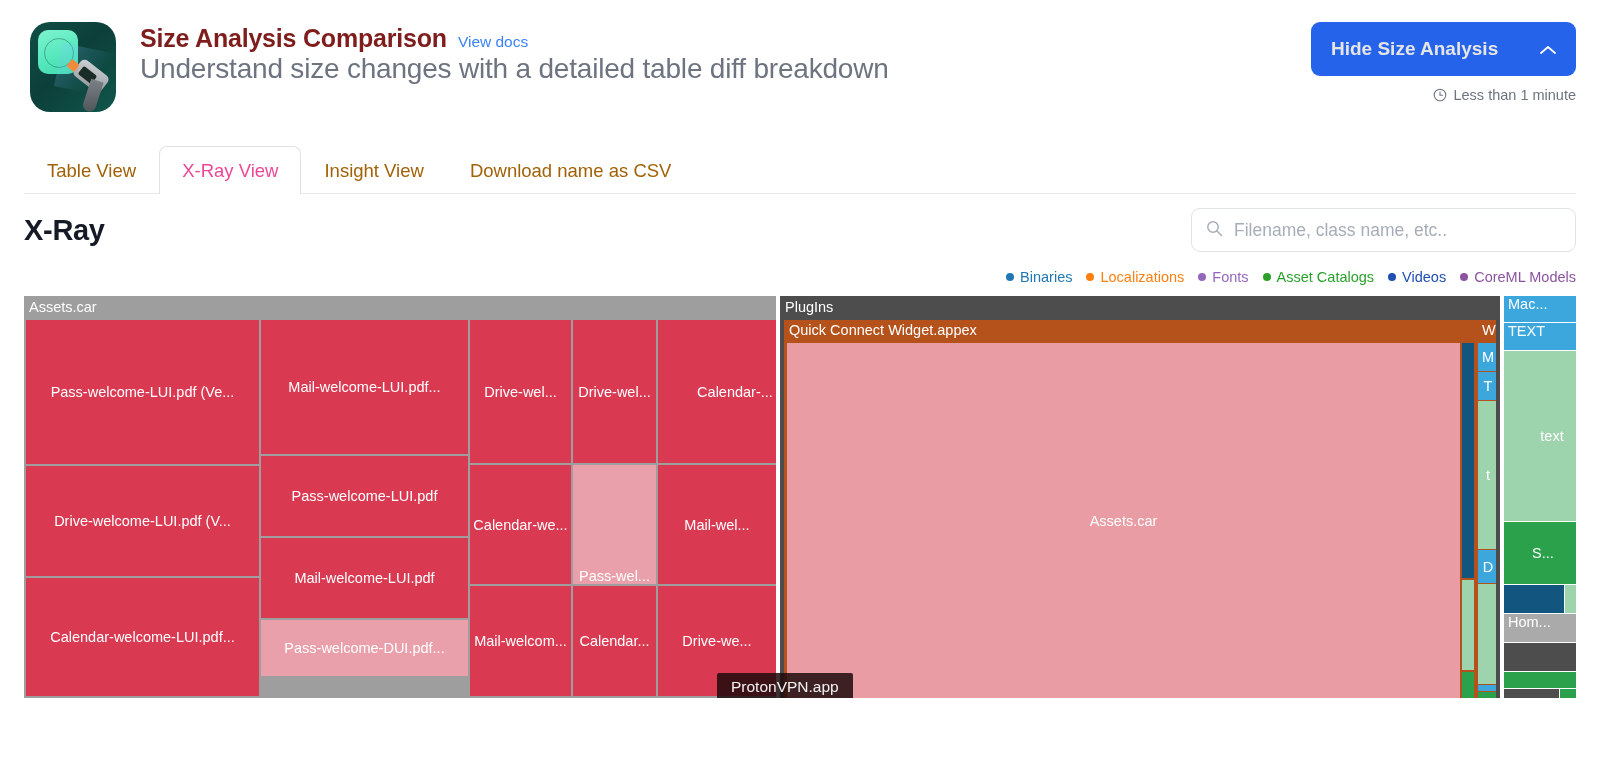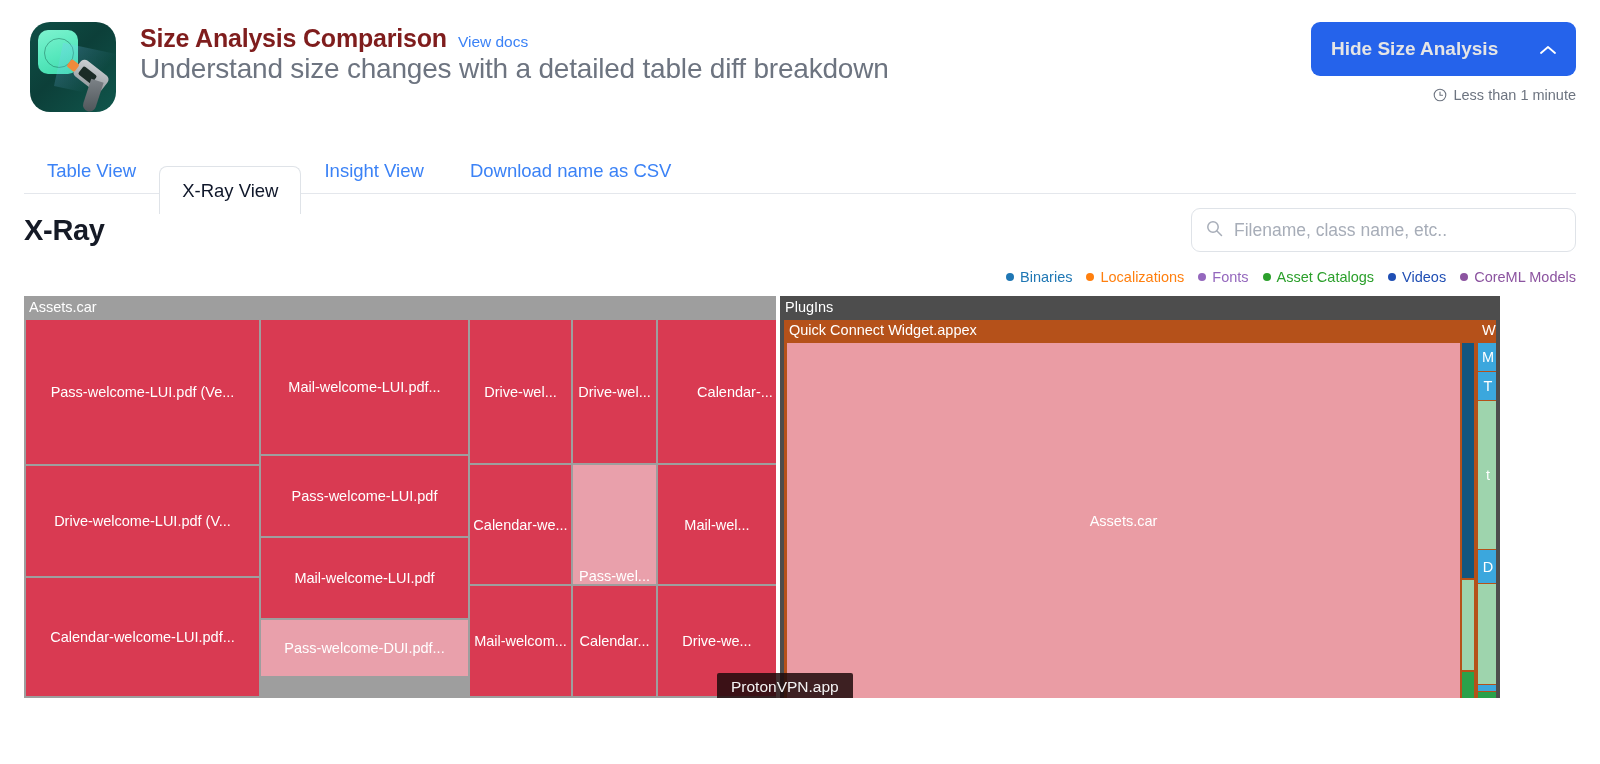--- a/index.html
+++ b/index.html
@@ -103,30 +103,29 @@
   
   .tabs-wrap {
     position: relative;
     margin: 16px 24px 0 24px;
     height: 48px;
   }
   .tabs { display: flex; align-items: stretch; height: 48px; position: relative; z-index: 2; }
   .tab {
     padding: 0 22px; height: 48px;
     display: flex; align-items: center;
-    font-size: 18.5px; color: #3b82f6;
+    font-size: 18.5px; color: #a16207;
     cursor: pointer; background: transparent;
     border: 1px solid transparent; border-bottom: none;
     border-radius: 8px 8px 0 0;
   }
   .tab.active {
-    color: #0f172a; background: #fff;
+    color: #ec4899; background: #fff;
     border-color: #dfe3e8;
     position: relative;
-    margin-top: 20px;
   }
   .tab.active:after {
     content: ""; position: absolute; left: 0; right: 0; bottom: -1px;
     height: 2px; background: #fff;
   }
   .tabs-underline {
     position: absolute; left: 0; right: 0; bottom: 0;
     height: 1px; background: #e4e7ec; z-index: 1;
   }
 
@@ -383,14 +382,37 @@
           <span>t</span>
         </div>
         <div class="tile" style="left: 694px; top: 230px; width: 20px; height: 33px; background: rgb(59, 167, 221);">
           <span>D</span>
         </div>
         <div class="tile" style="left: 694px; top: 264px; width: 20px; height: 100px; background: rgb(158, 212, 173);"></div>
         <div class="tile" style="left: 694px; top: 365px; width: 20px; height: 6px; background: rgb(59, 167, 221);"></div>
         <div class="tile" style="left: 694px; top: 372px; width: 20px; height: 6px; background: rgb(42, 161, 74);"></div>
       </div>
     </div>
+    <div class="grp" style="left: 1480px; top: 0px; width: 96px; height: 402px; background: transparent;">
+      <div class="tile lbl-left" style="left: 0px; top: 0px; width: 96px; height: 26px; background: rgb(59, 167, 221);">
+        <span>Mac...</span>
+      </div>
+      <div class="tile lbl-left" style="left: 0px; top: 27px; width: 96px; height: 27px; background: rgb(59, 167, 221);">
+        <span>TEXT</span>
+      </div>
+      <div class="tile" style="left: 0px; top: 55px; width: 96px; height: 170px; background: rgb(158, 212, 173);">
+        <span>text</span>
+      </div>
+      <div class="tile" style="left: 0px; top: 226px; width: 78px; height: 62px; background: rgb(42, 161, 74);">
+        <span>S...</span>
+      </div>
+      <div class="tile" style="left: 0px; top: 289px; width: 60px; height: 28px; background: rgb(18, 86, 127);"></div>
+      <div class="tile" style="left: 61px; top: 289px; width: 35px; height: 28px; background: rgb(158, 212, 173);"></div>
+      <div class="tile lbl-left" style="left: 0px; top: 318px; width: 96px; height: 28px; background: rgb(170, 170, 170);">
+        <span>Hom...</span>
+      </div>
+      <div class="tile" style="left: 0px; top: 347px; width: 96px; height: 28px; background: rgb(77, 77, 77);"></div>
+      <div class="tile" style="left: 0px; top: 376px; width: 96px; height: 16px; background: rgb(42, 161, 74);"></div>
+      <div class="tile" style="left: 0px; top: 393px; width: 55px; height: 9px; background: rgb(77, 77, 77);"></div>
+      <div class="tile" style="left: 56px; top: 393px; width: 40px; height: 9px; background: rgb(42, 161, 74);"></div>
+    </div>
     <div class="tooltip" style="left: 693px; top: 377px;"><span>ProtonVPN.app</span></div>
   </div>
 
 </body></html>

